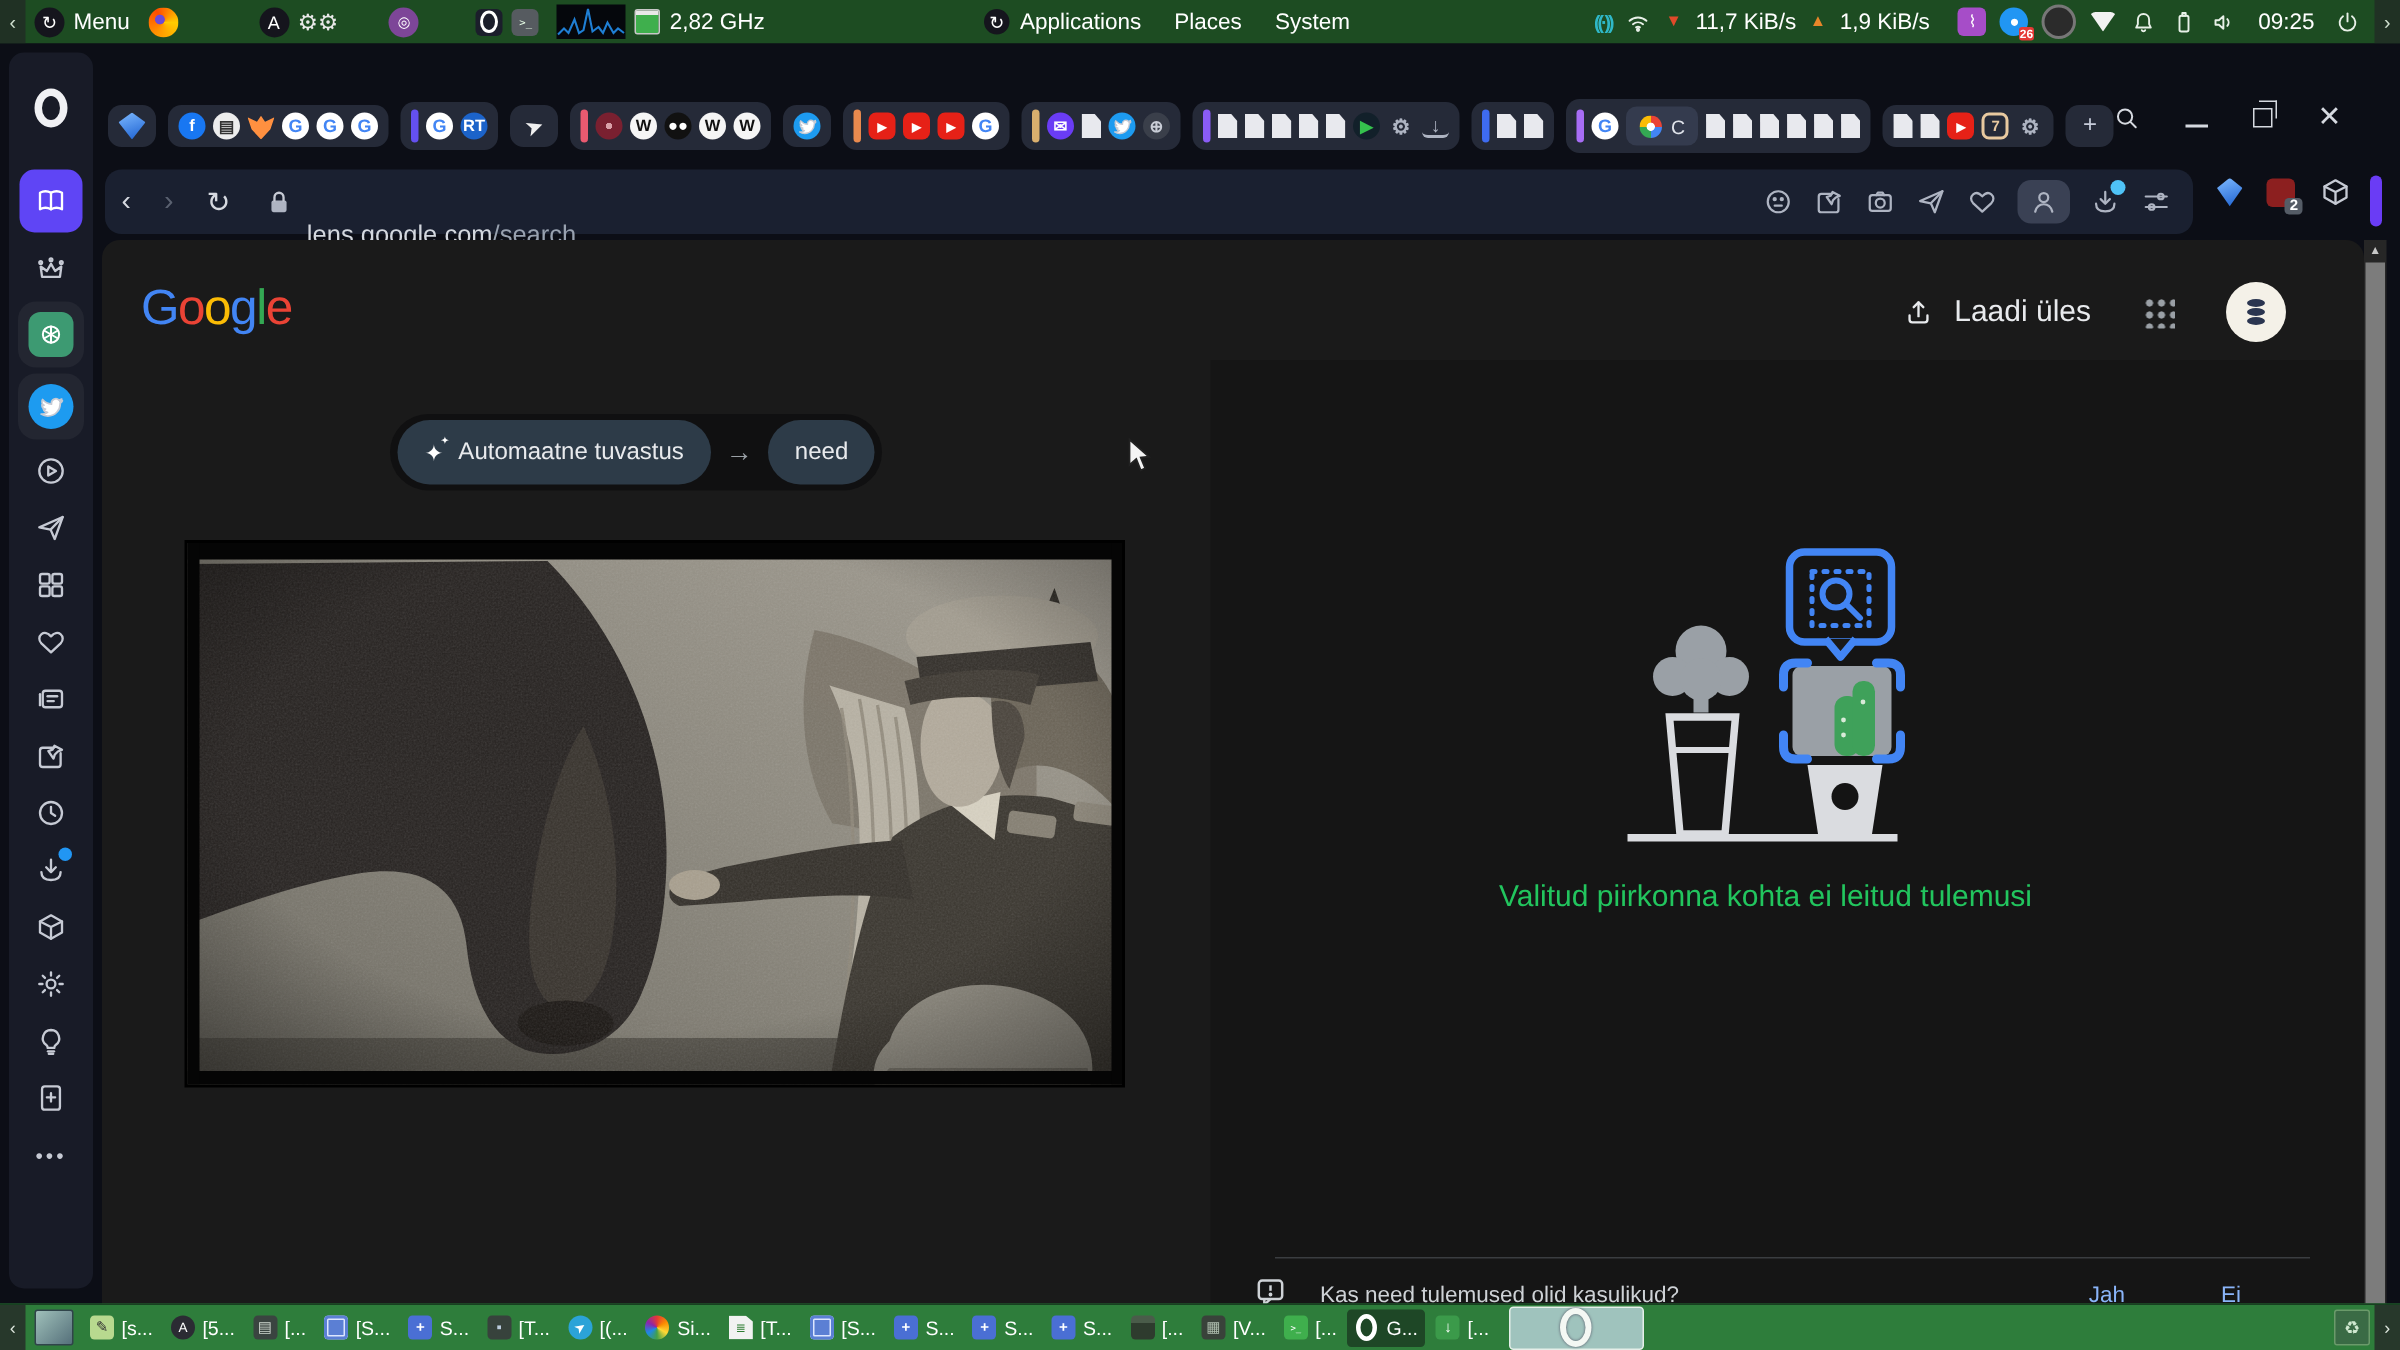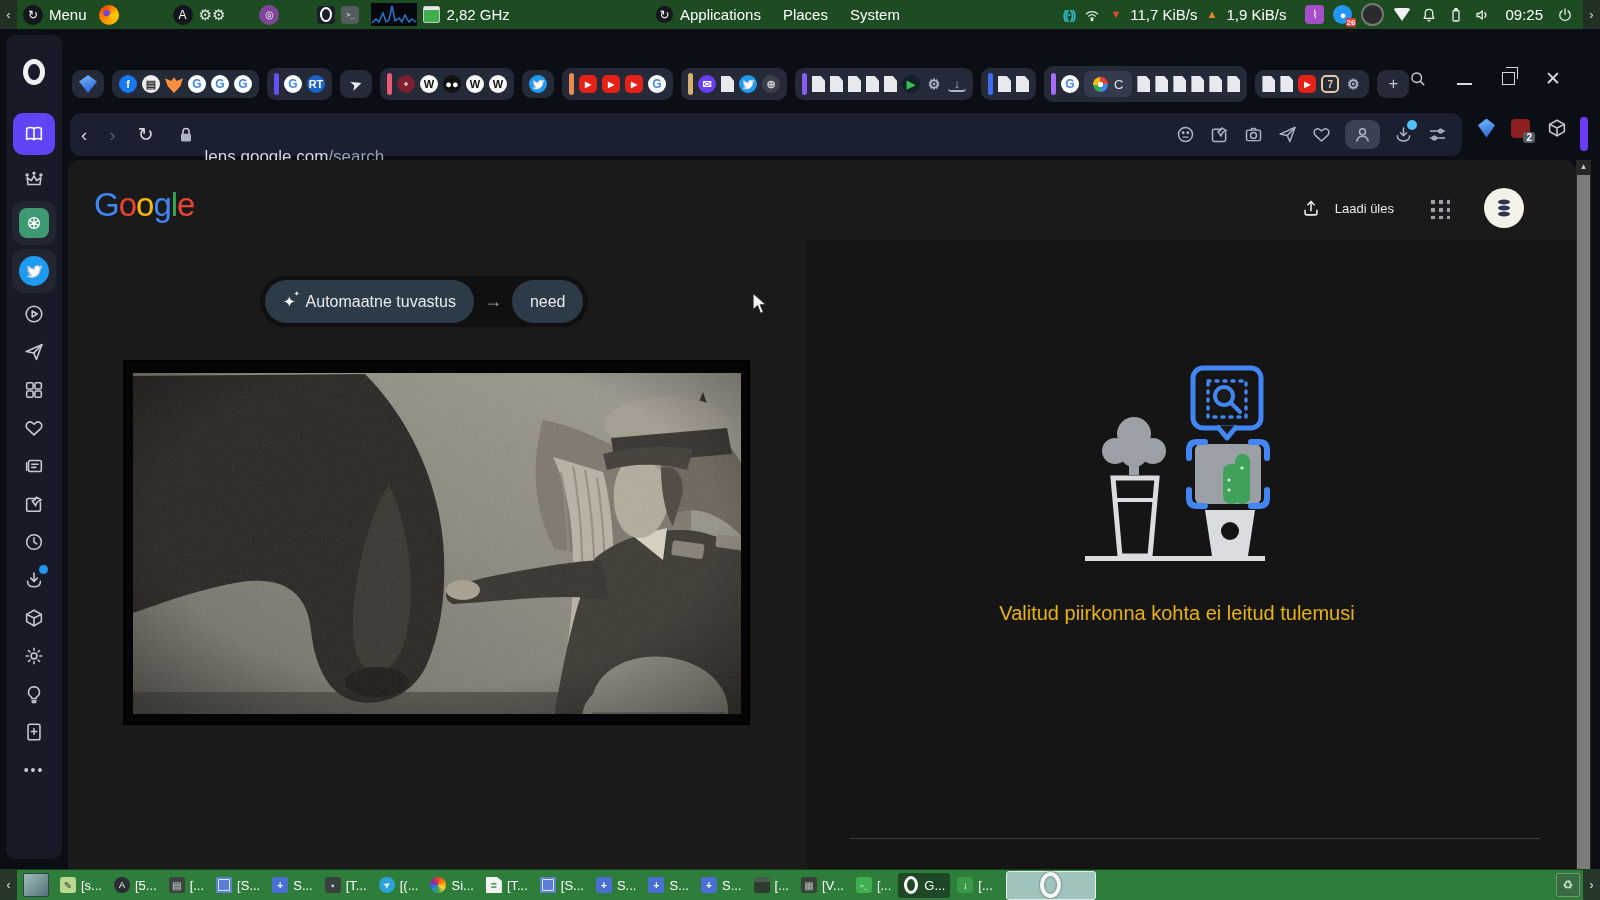--- a/index.html
+++ b/index.html
@@ -101,39 +101,39 @@
   .exts{position:absolute;top:88px;left:1478px;display:flex;align-items:center;gap:16px;}
   .ext-gem{width:17px;height:19px;background:linear-gradient(160deg,#7db9ff,#1a5fd0);clip-path:polygon(50% 0,100% 36%,50% 100%,0 36%);}
   .ext-red{width:19px;height:19px;background:#8c1f1f;border-radius:4px;position:relative;}
   .ext-red b{position:absolute;right:-5px;bottom:-5px;background:#555c66;color:#fff;font-size:10px;border-radius:3px;padding:0 3px;}
   .purplebar{position:absolute;left:1580px;top:88px;width:8px;height:34px;border-radius:4px;background:#6a3cf5;}
   
   .page{position:absolute;left:68px;top:131px;width:1508px;height:738px;background:#1a1a1a;border-radius:12px 12px 0 0;overflow:hidden;}
   .rightpanel{position:absolute;left:739px;top:80px;width:769px;height:658px;background:#151515;}
   .glogo{position:absolute;left:26px;top:26px;font-size:33px;font-weight:500;letter-spacing:-1px;}
   .hdr-right{position:absolute;right:52px;top:28px;display:flex;align-items:center;gap:34px;}
-  .upload{display:flex;align-items:center;gap:13px;color:#e8eaed;font-size:13px;}
+  .upload{display:flex;align-items:center;gap:13px;color:#e8eaed;font-size:20px;}
   .upload .sicon{width:22px;height:22px;stroke:#e8eaed;}
   .gridicon{width:22px;height:22px;background:radial-gradient(#9aa0a6 2.2px,transparent 2.6px);background-size:8px 8px;background-position:1px 1px;}
   .avatar{width:40px;height:40px;border-radius:50%;background:#f4f1e8;display:flex;align-items:center;justify-content:center;}
   .langsel{position:absolute;left:192px;top:116px;height:51px;background:#101011;border-radius:26px;
            display:flex;align-items:center;gap:10px;padding:0 5px;}
   .langpill{height:43px;background:#2d3b48;border-radius:22px;display:flex;align-items:center;gap:10px;
             padding:0 18px;font-size:16px;font-weight:500;color:#e8eaed;}
   .sparkle{color:#fff;font-size:15px;position:relative;}
   .sparkle::after{content:"✦";position:absolute;font-size:7px;right:-4px;top:-3px;}
   .langarrow{color:#9aa0a6;font-size:18px;}
   .photo{position:absolute;left:57px;top:202px;width:623px;height:361px;outline:2px solid #000;}
   .actionbar{position:absolute;left:249px;top:598px;height:47px;background:#6d7074;border-radius:24px;
              display:flex;align-items:center;gap:8px;padding:0 9px;}
   .pillbtn{height:37px;border-radius:19px;background:#27292c;border:none;color:#eef1f3;font-size:15px;font-weight:500;
            padding:0 19px;font-family:"Liberation Sans",sans-serif;}
   .pillbtn.sel{background:#0c0c0e;}
   .emptywrap{position:absolute;left:739px;top:200px;width:740px;text-align:center;}
-  .emptymsg{margin-top:28px;font-size:20px;color:#eab308;}
+  .emptymsg{margin-top:12px;font-size:20px;color:#22c55e;}
   .fb-divider{position:absolute;left:782px;top:678px;width:690px;height:1px;background:#3a3d40;}
   .fb-row{position:absolute;left:768px;top:690px;width:704px;display:flex;align-items:center;gap:22px;}
   .fb-q{font-size:15px;color:#ced2d6;}
   .fb-yn{margin-left:auto;display:flex;gap:64px;padding-right:46px;font-size:15px;font-weight:500;}
   .fb-link{color:#8ab4f8;}
   .fbicon svg{width:22px;height:22px;stroke:#ced2d6;stroke-width:1.8;fill:none;}
   
   .scrollbar{position:absolute;left:1576px;top:131px;width:15px;height:738px;background:#262626;}
   .sb-thumb{position:absolute;left:1px;top:15px;width:13px;height:694px;background:#7c7c7c;}
   .sb-arrow{position:absolute;left:0;width:15px;text-align:center;font-size:8px;color:#c8c8c8;}
@@ -738,20 +738,35 @@
           <rect x="116" y="8" width="68" height="60" rx="10" fill="none" stroke="#4285f4" stroke-width="5"></rect>
           <path d="M140 66 L150 78 L160 66" fill="#1a1a1a" stroke="#4285f4" stroke-width="5" stroke-linejoin="round"></path>
           <rect x="131" y="21" width="38" height="36" fill="none" stroke="#4285f4" stroke-width="3.4" stroke-dasharray="2 6" stroke-linecap="round"></rect>
           <circle cx="147" cy="36" r="9" fill="#1a1a1a" stroke="#4285f4" stroke-width="4"></circle>
           <line x1="154" y1="43" x2="163" y2="52" stroke="#4285f4" stroke-width="4" stroke-linecap="round"></line>
         </svg>
         <div class="emptymsg">Valitud piirkonna kohta ei leitud tulemusi</div>
       </div>
 
       <div class="fb-divider"></div>
+      <div class="fb-row">
+        <span class="fbicon">
+          <svg viewBox="0 0 24 24">
+              <rect x="3.5" y="4" width="17" height="13.5" rx="2.5"></rect>
+              <path d="M7.5 17.5v4l4.5-4"></path>
+              <line x1="12" y1="7.5" x2="12" y2="11.5"></line>
+              <circle cx="12" cy="14.2" r="0.5" fill="#ced2d6"></circle>
+            </svg>
+        </span>
+        <span class="fb-q">Kas need tulemused olid kasulikud?</span>
+        <span class="fb-yn">
+          <span class="fb-link">Jah</span>
+          <span class="fb-link">Ei</span>
+        </span>
+      </div>
     </div>
 
     <div class="scrollbar">
       <span class="sb-arrow" style="top:2px">▲</span>
       <span class="sb-thumb"></span>
       <span class="sb-arrow" style="bottom:2px;color:#eee">▼</span>
     </div>
 
     <svg class="cursor" width="17" height="24" viewBox="0 0 17 24">
       <path d="M1 1 L1 18 L5.5 14 L8.5 21.5 L11.5 20.2 L8.5 13 L14 12.5 Z" fill="#f4f4f4" stroke="#222" stroke-width="1.2"></path>

